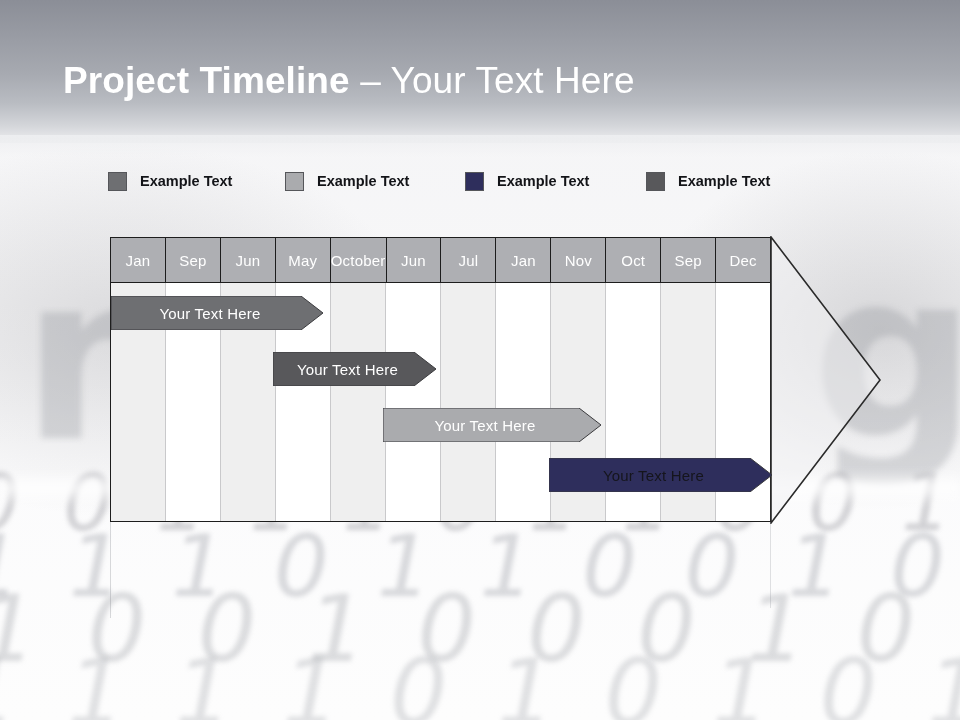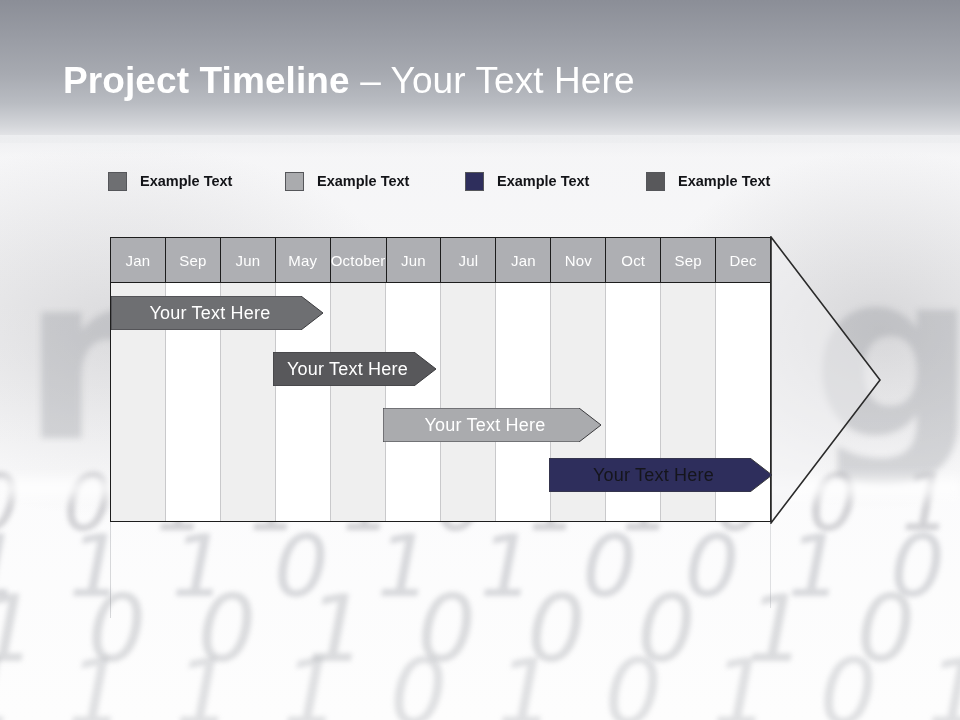--- a/index.html
+++ b/index.html
@@ -197,21 +197,21 @@
     position: absolute;
     height: 34px;
     display: flex;
     align-items: center;
     justify-content: center;
     box-sizing: border-box;
   }
   .bar-label {
     position: relative;
     z-index: 2;
-    font-size: 18px;
+    font-size: 15px;
     letter-spacing: 0.2px;
     white-space: nowrap;
     padding-right: 14px;
   }
   .bar svg {
     position: absolute;
     left: 0; top: 0;
     width: 100%;
     height: 100%;
   }

